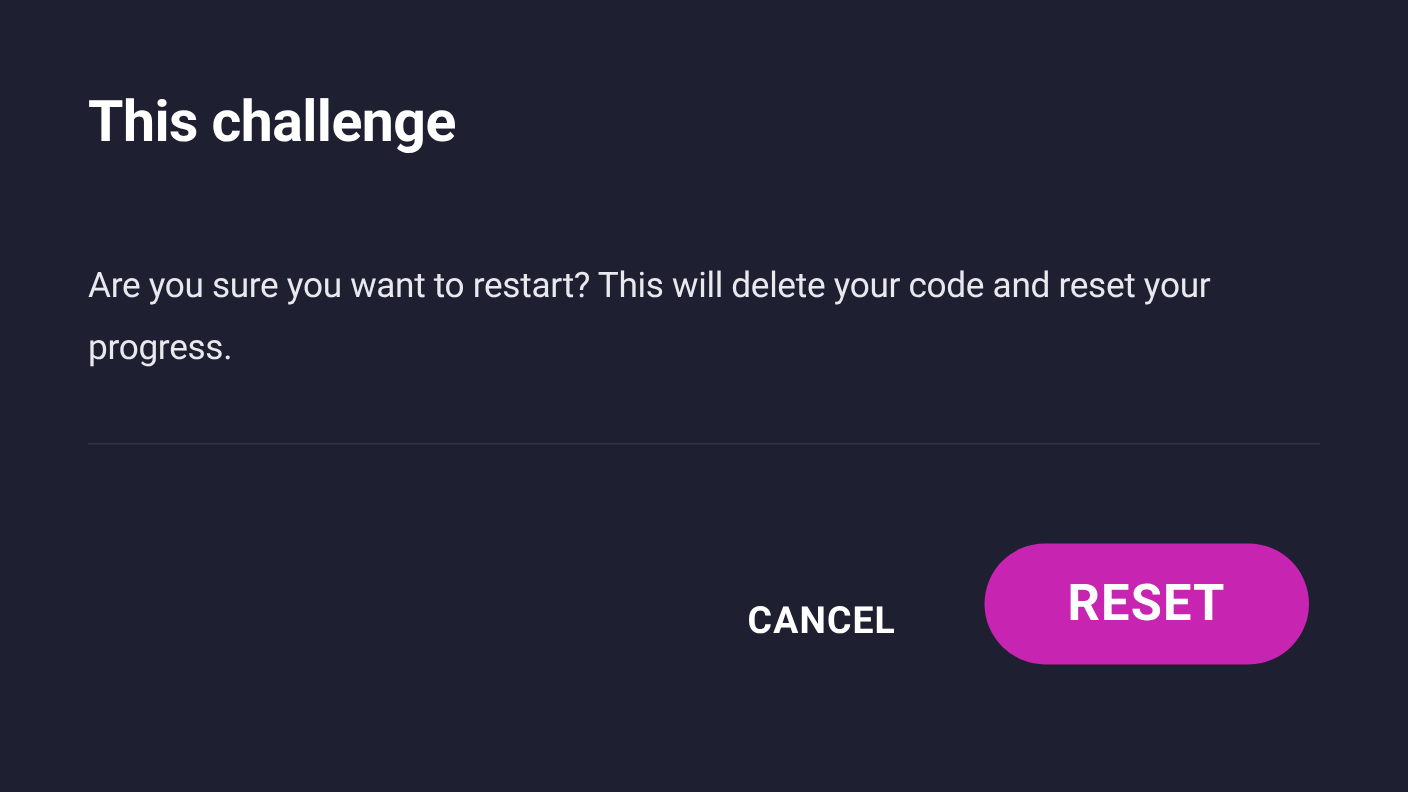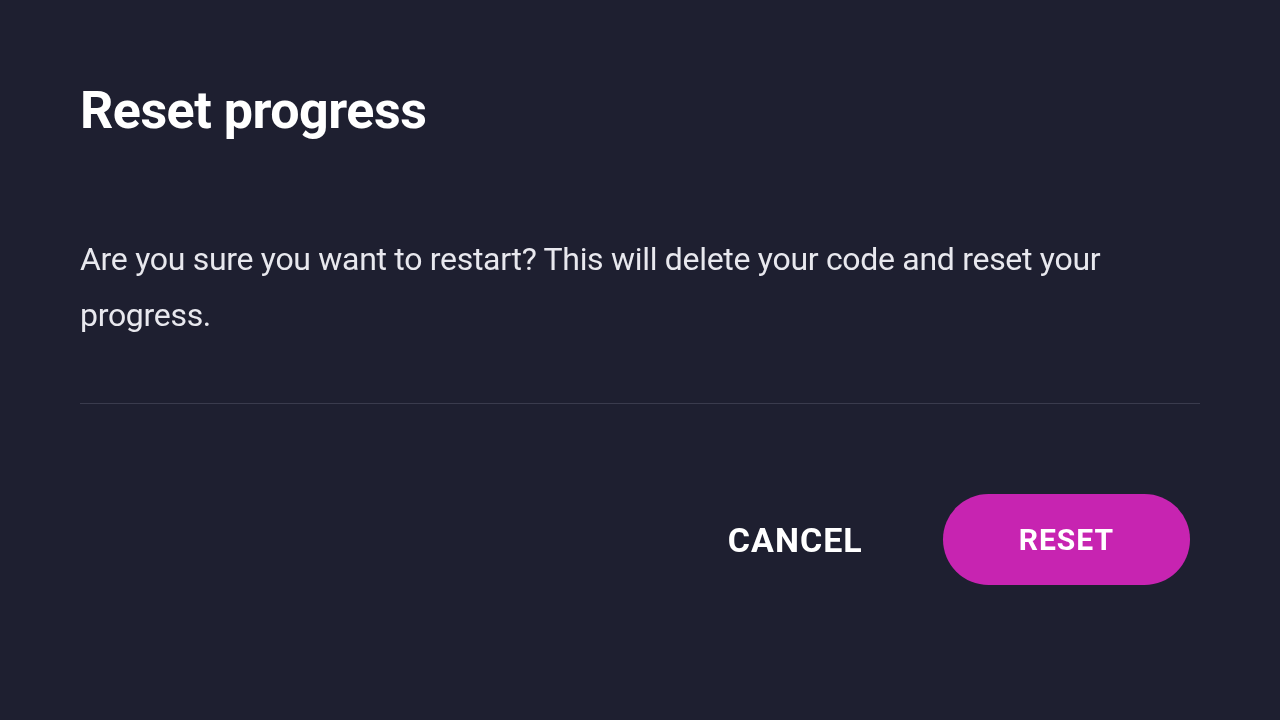--- a/index.html
+++ b/index.html
@@ -37,53 +37,53 @@
       letter-spacing: -0.3px;
     }
     .dialog-divider {
       border: none;
       border-top: 1px solid #3a3b4d;
       margin-top: 60px;
     }
     .dialog-actions {
       display: flex;
       justify-content: flex-end;
-      align-items: center;
+      align-items: flex-end;
       gap: 50px;
       margin-top: 90px;
       padding-right: 10px;
     }
     .btn-cancel {
       background: transparent;
       border: none;
       color: #ffffff;
       font-size: 34px;
       font-weight: 700;
       letter-spacing: 1px;
       cursor: pointer;
       padding: 20px 30px;
       font-family: inherit;
     }
     .btn-reset {
       background-color: #c724b1;
       border: none;
       color: #ffffff;
-      font-size: 30px;
+      font-size: 46px;
       font-weight: 700;
       letter-spacing: 1px;
       cursor: pointer;
       padding: 28px 76px;
       border-radius: 999px;
       font-family: inherit;
     }
   </style>
 </head>
 <body>
 
 <div class="dialog">
-  <h1 class="dialog-title">Reset progress</h1>
+  <h1 class="dialog-title">This challenge</h1>
   <p class="dialog-message">Are you sure you want to restart? This will delete your code and reset your progress.</p>
   <hr class="dialog-divider">
   <div class="dialog-actions">
     <button class="btn-cancel">CANCEL</button>
     <button class="btn-reset">RESET</button>
   </div>
 </div>
 
 </body></html>

